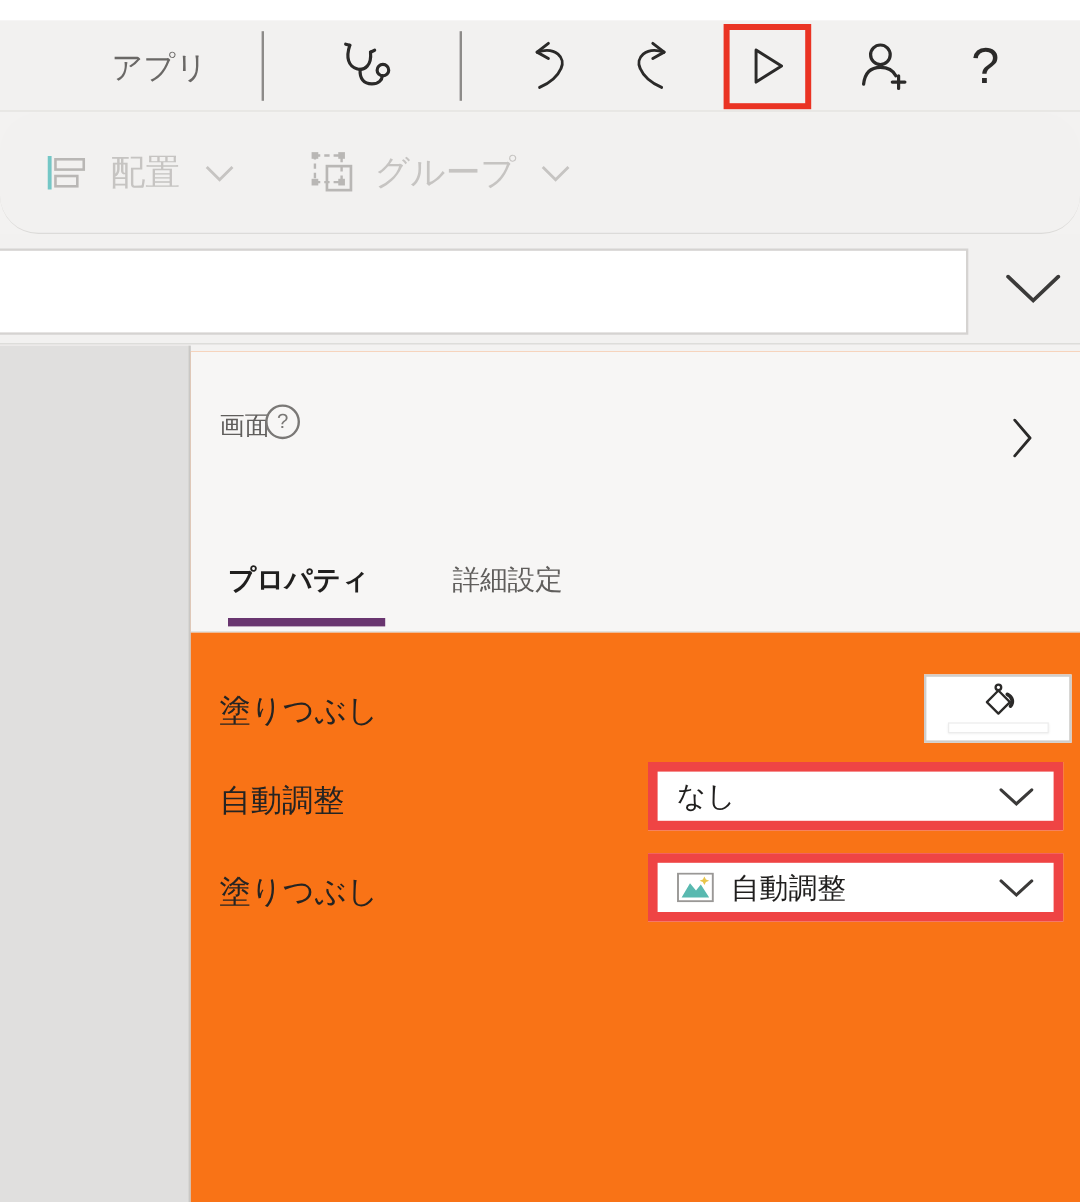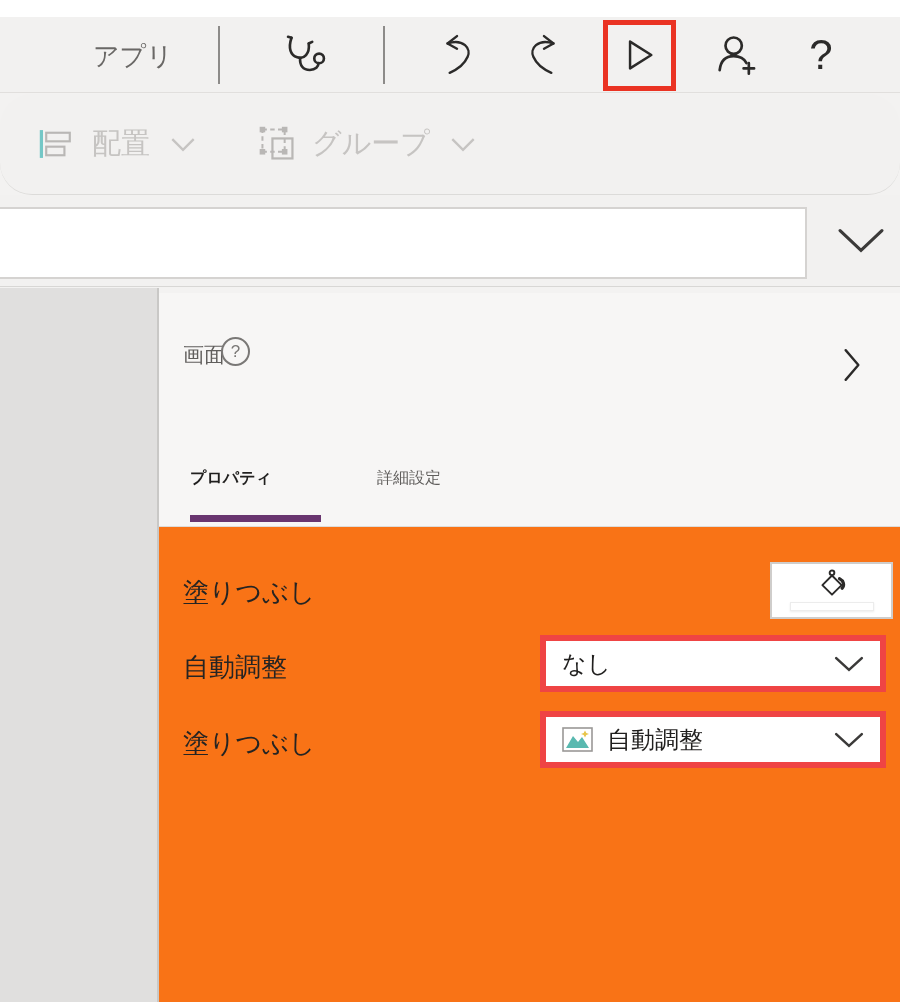--- a/index.html
+++ b/index.html
@@ -49,38 +49,38 @@
   .props-header { position:absolute; left:0; top:0; width:741px; height:234px; background:#f7f6f5; }
 
   .type-label { position:absolute; left:24px; top:48px; font-size:21px; color:#605e5c; }
   .q-circle { position:absolute; left:62px; top:44px; width:29px; height:29px; border:2px solid #7a7876;
               border-radius:50%; background:none; cursor:pointer; color:#7a7876; font-size:17px;
               display:flex; align-items:center; justify-content:center; padding:0; }
   .panel-expand { position:absolute; left:676px; top:52px; width:34px; height:40px; background:none; border:none;
                   cursor:pointer; display:flex; align-items:center; justify-content:center; color:#2b2a29; }
   .control-name { position:absolute; left:22px; top:102px; font-size:29px; color:#252423; }
 
-  .tab { position:absolute; top:175px; background:none; border:none; cursor:pointer; font-size:16px;
+  .tab { position:absolute; top:175px; background:none; border:none; cursor:pointer; font-size:23px;
          font-family:Liberation Sans, sans-serif; }
   .tab-props { left:31px; font-weight:bold; color:#201f1e; }
   .tab-adv { left:218px; font-weight:normal; color:#605e5c; }
   .tab-underline { position:absolute; left:31px; top:222px; width:131px; height:7px; background:#69356f; }
   .tabs-divider { position:absolute; left:0; top:233px; width:741px; height:1px; background:#dddcda; }
 
   .prop-label { position:absolute; left:24px; font-size:26px; color:#252423; }
   .lbl-fill { top:282px; } .lbl-bg { top:357px; } .lbl-pos { top:433px; }
 
   .fill-btn { position:absolute; left:611px; top:269px; width:123px; height:57px; background:#ffffff;
               border:2px solid #cfcdcb; cursor:pointer; display:flex; flex-direction:column;
               align-items:center; justify-content:center; gap:2px; padding:4px 0 6px; }
   .fill-swatch { width:84px; height:9px; background:#ffffff; border:1px solid #ececec;
                  box-shadow:0 1px 2px rgba(0,0,0,0.08); }
 
   .dropdown { position:absolute; left:381px; width:346px; height:57px; background:#ffffff;
-              border:6px solid #ef4444; cursor:pointer; display:flex; align-items:center;
+              border:8px solid #ef4444; cursor:pointer; display:flex; align-items:center;
               padding:0 16px; font-size:24px; color:#201f1e; font-family:"Liberation Sans", sans-serif; }
   .dd-bg { top:342px; } .dd-pos { top:418px; }
   .dd-text { flex:1; text-align:left; }
   .dd-chev { display:flex; align-items:center; }
   .pic-icon { display:inline-flex; margin-right:14px; }
   svg { display:block; }
 </style>
 </head>
 <body>
 

